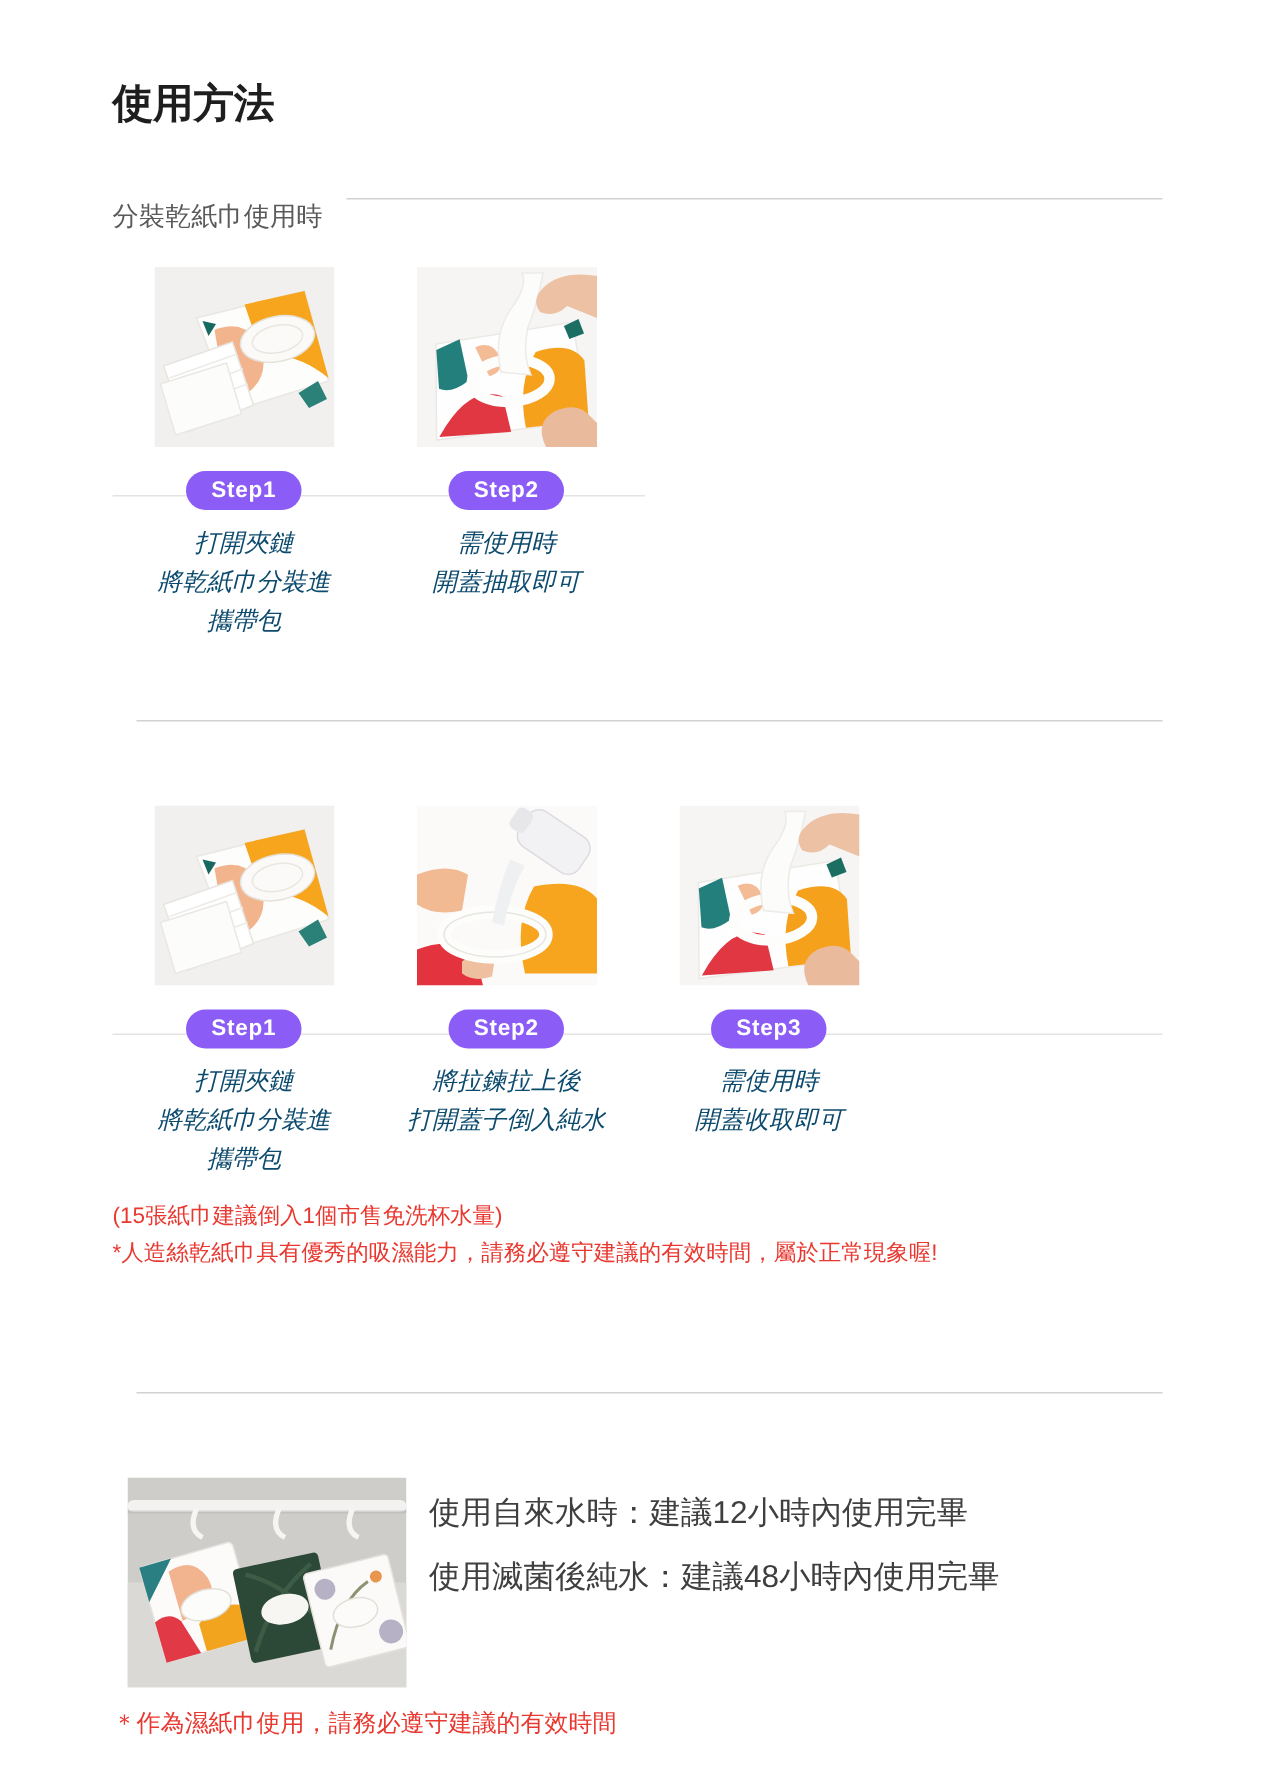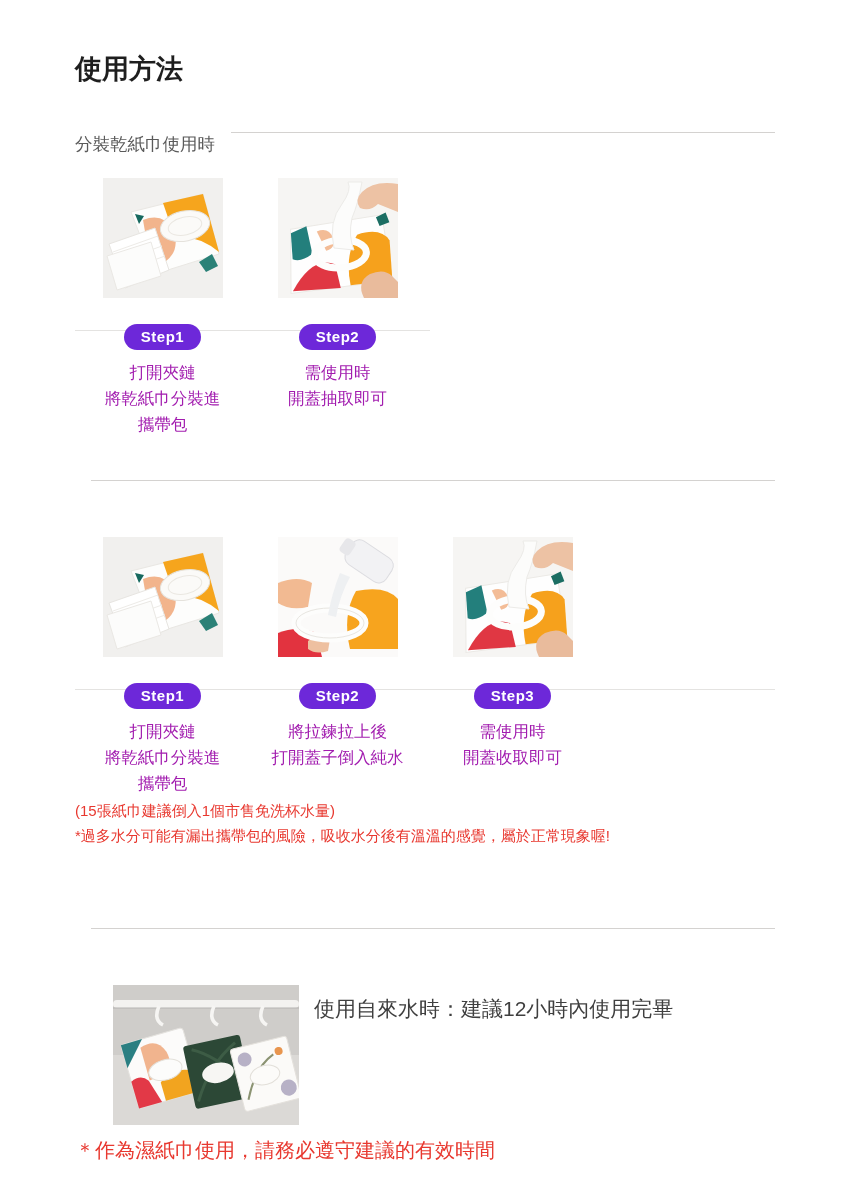--- a/index.html
+++ b/index.html
@@ -9,35 +9,35 @@
   
   .page-title{left:75px;top:52px;font-size:27px;line-height:34px;font-weight:bold;color:#1e1e1e;}
   
   .sec-head{left:75px;width:700px;display:flex;align-items:flex-start;}
   .sec-head .txt{font-size:17.5px;color:#5a5a5a;white-space:nowrap;}
   .sec-head .rule{flex:1;height:1px;background:#d4d2d0;margin-left:16px;}
   
   .steps{left:75px;width:700px;display:flex;}
   .steps .col{width:175px;display:flex;flex-direction:column;align-items:center;}
   .photo{width:120px;height:120px;display:block;}
-  .badge{margin-top:26px;position:relative;z-index:2;background:#6d28d9;color:#ffffff;
+  .badge{margin-top:16px;position:relative;z-index:2;background:#8b5cf6;color:#ffffff;
          font-size:15px;font-weight:bold;letter-spacing:.5px;line-height:26px;
          padding:0 17px;border-radius:14px;}
   .caption{margin-top:9px;width:230px;text-align:center;font-size:16.5px;line-height:26px;
-           color:#a21caf;white-space:pre-line;}
+           color:#0c4a6e;white-space:pre-line;font-style:italic;}
   .connector{position:absolute;top:152px;height:1px;background:#e4e3e1;z-index:1;}
   
   .notes{left:75px;width:720px;}
   .note-line{font-size:15px;line-height:25px;color:#e8382f;}
   
-  .time-row{left:113px;display:flex;}
+  .time-row{left:85px;display:flex;}
   .time-photo{width:186px;height:140px;display:block;}
   .time-lines{margin-left:15px;padding-top:2px;}
   .time-line{font-size:21px;line-height:43px;color:#3f3f3f;white-space:nowrap;}
-  .final-note{left:75px;font-size:20px;line-height:24px;color:#e8382f;text-align:right;}
+  .final-note{left:75px;font-size:16px;line-height:24px;color:#e8382f;text-align:right;}
 </style>
 </head>
 <body>
 
 <svg width="0" height="0" style="position:absolute" aria-hidden="true">
   <defs>
     <symbol id="ph-dry" viewBox="0 0 120 120">
       <rect width="120" height="120" fill="#f1f0ee"></rect>
       <path d="M28 34 L100 16 L116 76 L52 96 Z" fill="#fdfdfc" stroke="#e9e7e3"></path>
       <path d="M60 25 L100 16 L116 74 Q94 56 72 60 Z" fill="#f6a51d"></path>
@@ -186,29 +186,30 @@
         <use href="#ph-pull"></use>
       </svg>
     <span class="badge">Step3</span>
     <div class="caption">需使用時
 開蓋收取即可</div>
   </div>
 </div>
 
 <div class="abs notes" style="top:798px">
   <div class="note-line">(15張紙巾建議倒入1個市售免洗杯水量)</div>
-  <div class="note-line">*過多水分可能有漏出攜帶包的風險，吸收水分後有溫溫的感覺，屬於正常現象喔!</div>
+  <div class="note-line">*人造絲乾紙巾具有優秀的吸濕能力，請務必遵守建議的有效時間，屬於正常現象喔!</div>
 </div>
 
 <div class="abs sec-head" style="top:928px">
   <span class="rule"></span>
 </div>
 
 <div class="abs time-row" style="top:985px">
   <svg class="time-photo">
       <use href="#ph-hang"></use>
     </svg>
   <div class="time-lines">
     <div class="time-line">使用自來水時：建議12小時內使用完畢</div>
+    <div class="time-line">使用滅菌後純水：建議48小時內使用完畢</div>
   </div>
 </div>
 
 <div class="abs final-note" style="top:1138px">＊作為濕紙巾使用，請務必遵守建議的有效時間</div>
 
 </body></html>

